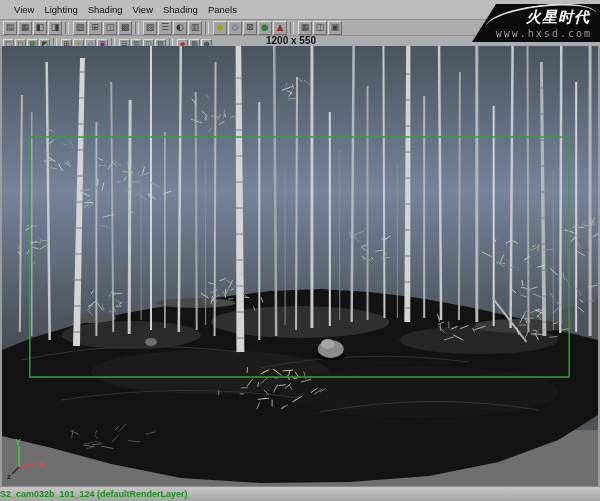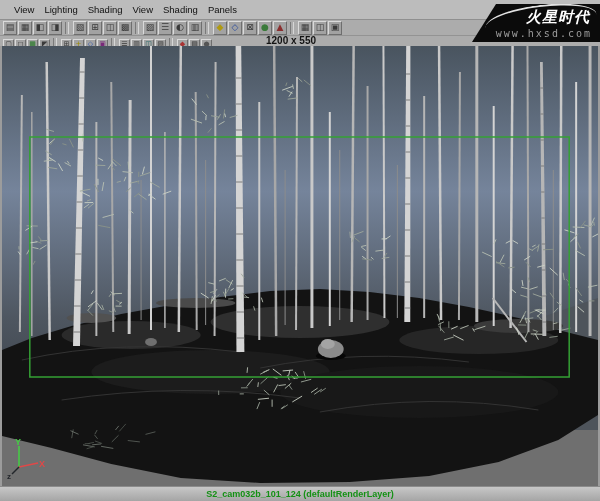--- a/index.html
+++ b/index.html
@@ -32,21 +32,21 @@
             font-family:"DejaVu Sans Mono",monospace;}
   
   .viewport{position:absolute;top:46px;left:0;width:600px;height:440px;background:#20242a;
             border-left:2px solid #9c9c9c;border-right:2px solid #9c9c9c;box-sizing:border-box;}
   .viewport svg.scene{display:block;width:100%;height:100%;}
   .axis-gizmo{position:absolute;left:4px;bottom:5px;}
   .axis-gizmo text{font-family:"Liberation Sans",sans-serif;font-weight:bold;}
   
   .status-bar{position:absolute;top:486px;left:0;width:600px;height:15px;
               background:linear-gradient(#c7c7c7,#a5a5a5);border-top:1px solid #8b8b8b;
-              display:flex;align-items:center;justify-content:center;
+              display:flex;align-items:center;
               font-size:9px;font-weight:bold;color:#149114;box-sizing:border-box;}
 </style>
 </head>
 <body>
 
 <div class="app">
 
   <div class="menu-bar">
       <span class="menu-item">View</span>
       <span class="menu-item">Lighting</span>

